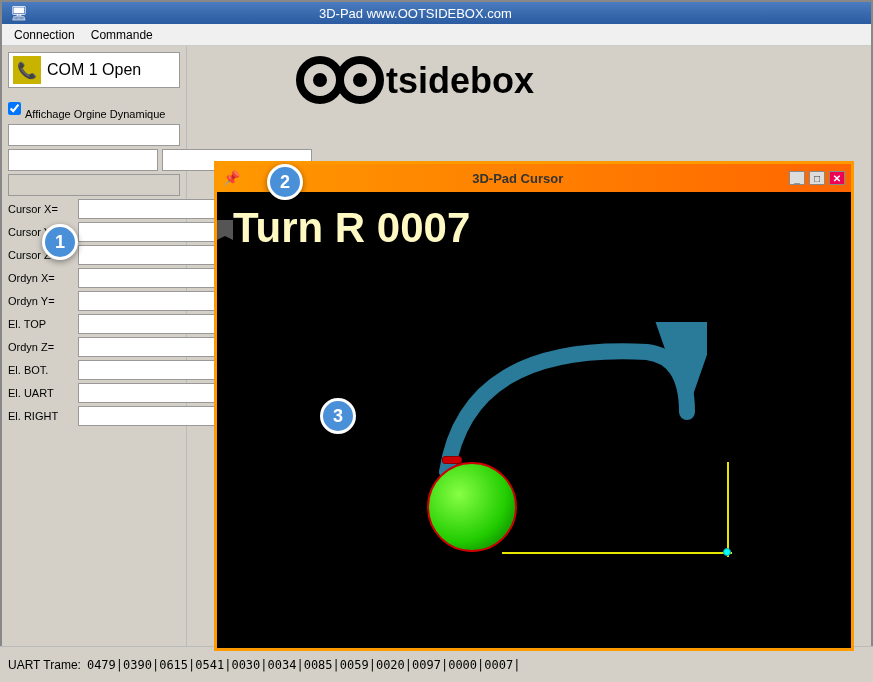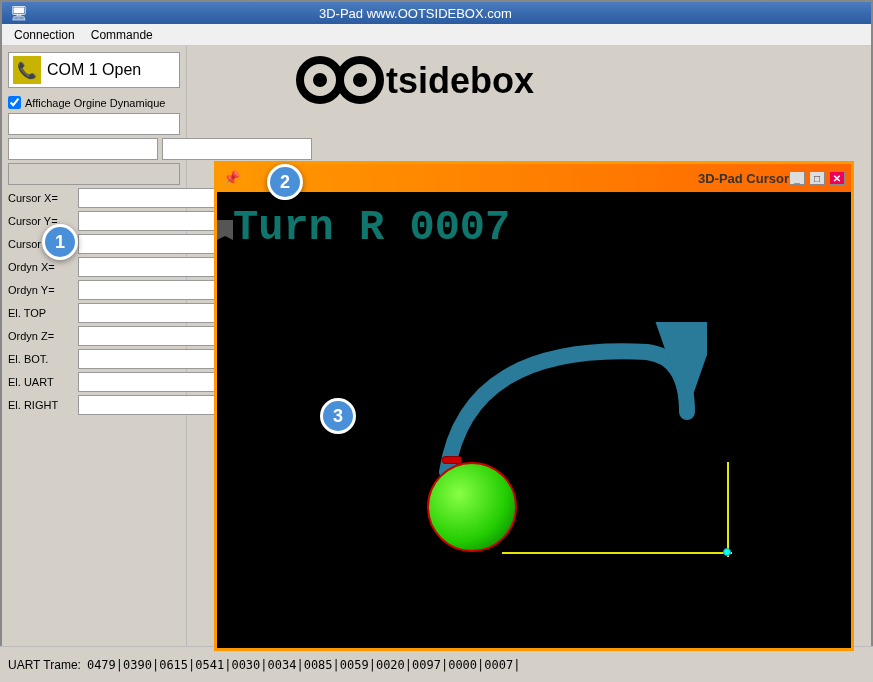--- a/index.html
+++ b/index.html
@@ -88,21 +88,21 @@
       justify-content: center;
     }
 
     
     #affichage-row {
       display: flex;
       align-items: center;
       gap: 4px;
       margin-bottom: 4px;
     }
-    #affichage-row label { font-size: 11px; }
+    #affichage-row label { font-size: 11px; margin-top: 12px; }
 
     
     .field-row {
       margin-bottom: 3px;
     }
     .input-box {
       width: 100%;
       height: 22px;
       border: 1px solid #999;
       background: white;
@@ -172,21 +172,21 @@
       background: linear-gradient(to right, #f90, #f60);
       height: 28px;
       display: flex;
       align-items: center;
       justify-content: space-between;
       padding: 0 6px;
       font-size: 13px;
       font-weight: bold;
       color: #333;
     }
-    #pad-titlebar-title { flex: 1; text-align: right; }
+    #pad-titlebar-title { flex: 1; text-align: center; }
     #pad-controls { display: flex; gap: 4px; }
     .pad-ctrl-btn {
       width: 16px;
       height: 14px;
       background: #ddd;
       border: 1px solid #888;
       font-size: 10px;
       display: flex;
       align-items: center;
       justify-content: center;
@@ -200,24 +200,24 @@
       height: calc(100% - 28px);
       position: relative;
       overflow: hidden;
     }
 
     
     #pad-title-text {
       position: absolute;
       top: 12px;
       left: 16px;
-      color: #0f766e;
+      color: #fef9c3;
       font-size: 42px;
       font-weight: bold;
-      font-family: Liberation Mono, monospace;
+      font-family: Liberation Sans, sans-serif;
     }
 
     
     #green-ball {
       position: absolute;
       width: 90px;
       height: 90px;
       border-radius: 50%;
       background: radial-gradient(circle at 35% 35%, #88ff44, #22cc00 60%, #006600);
       left: 210px;

